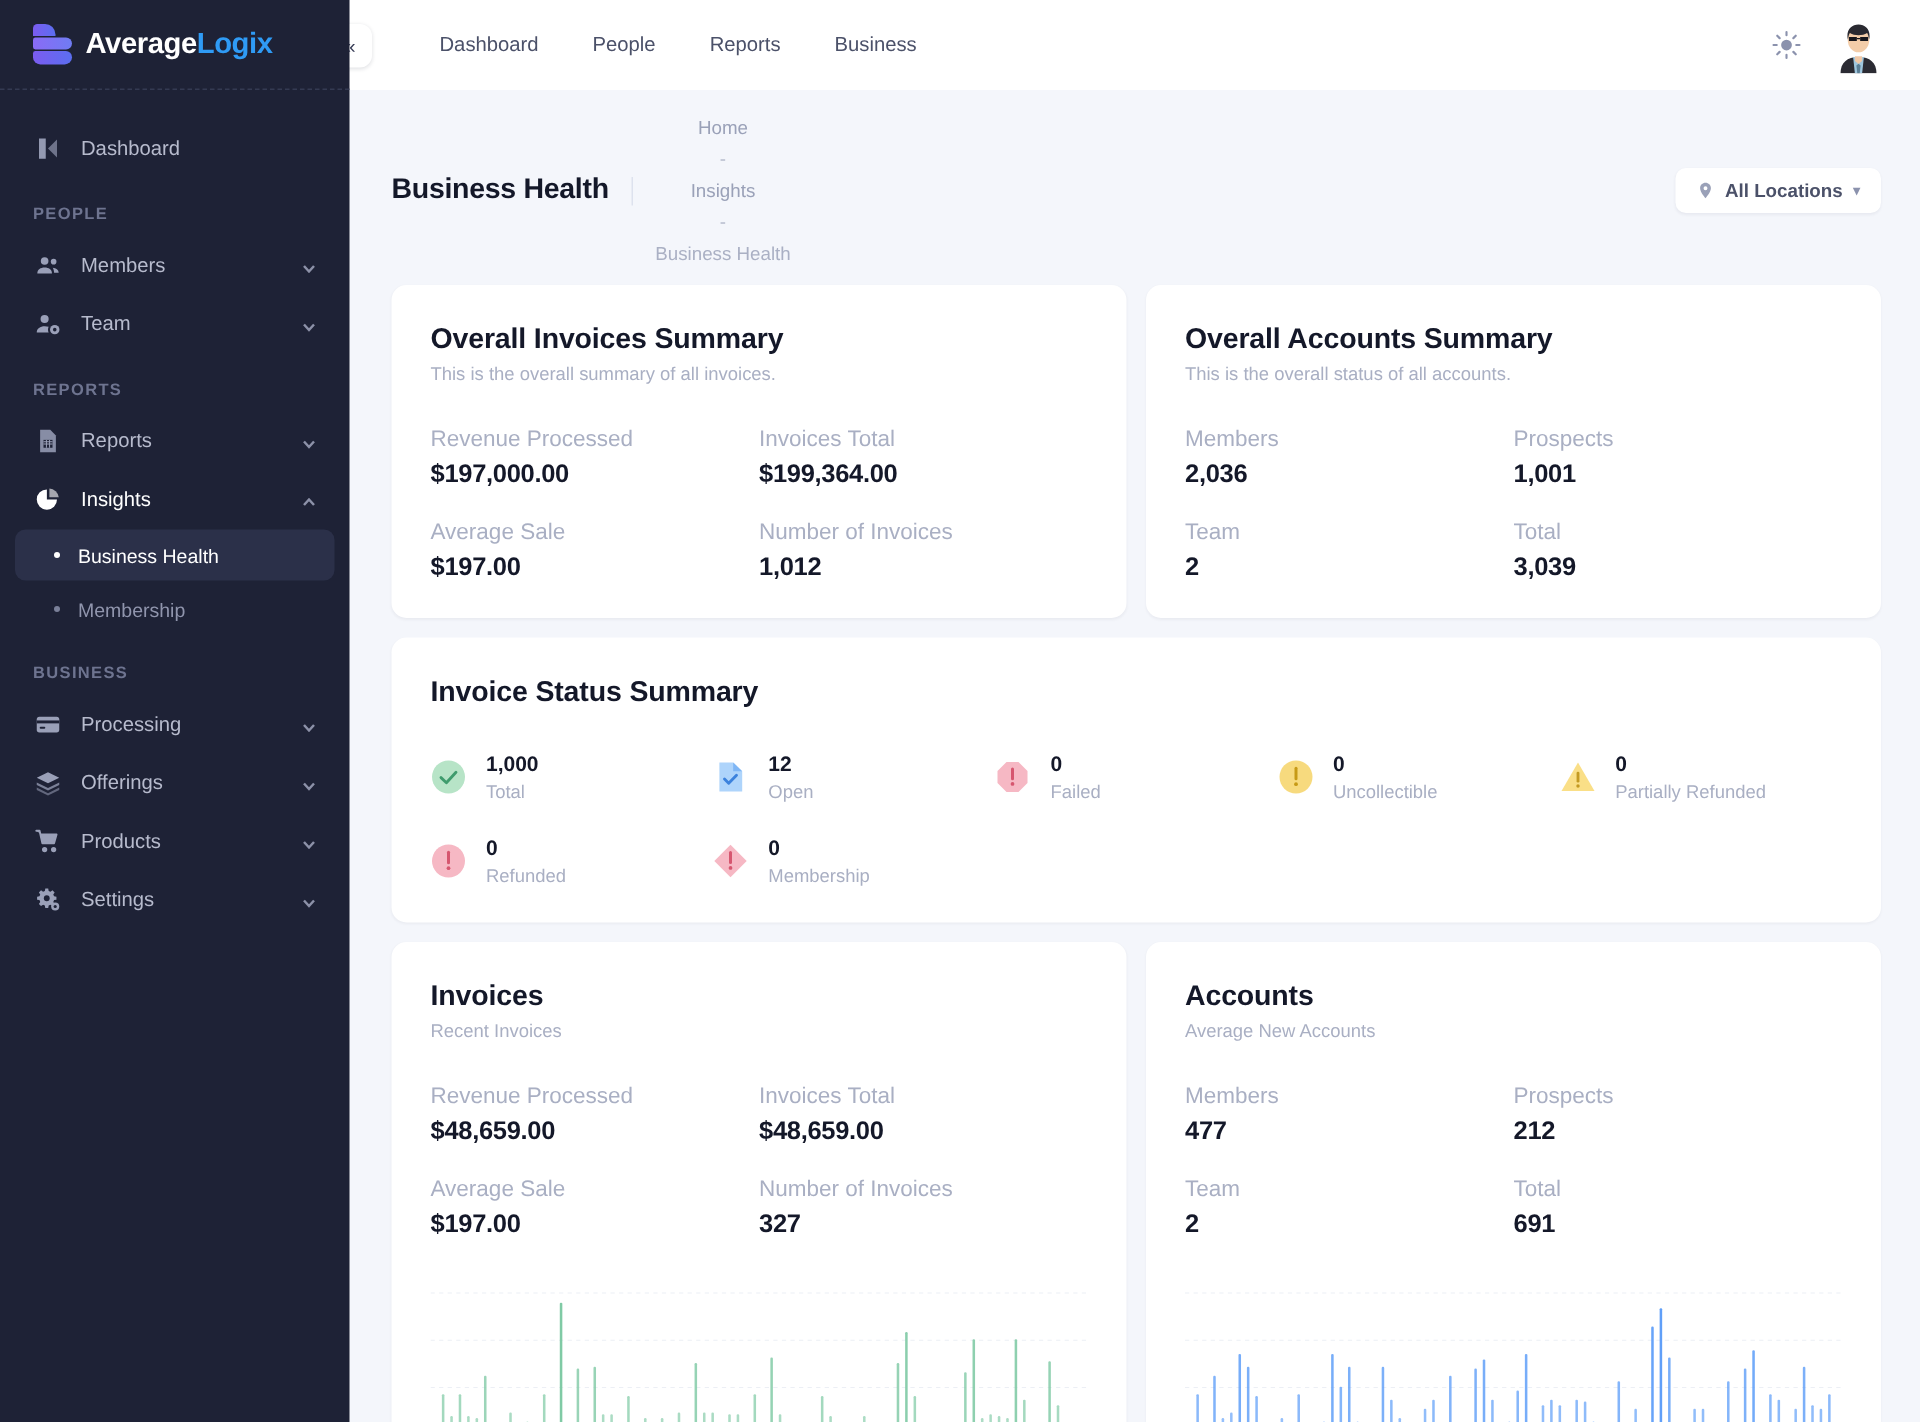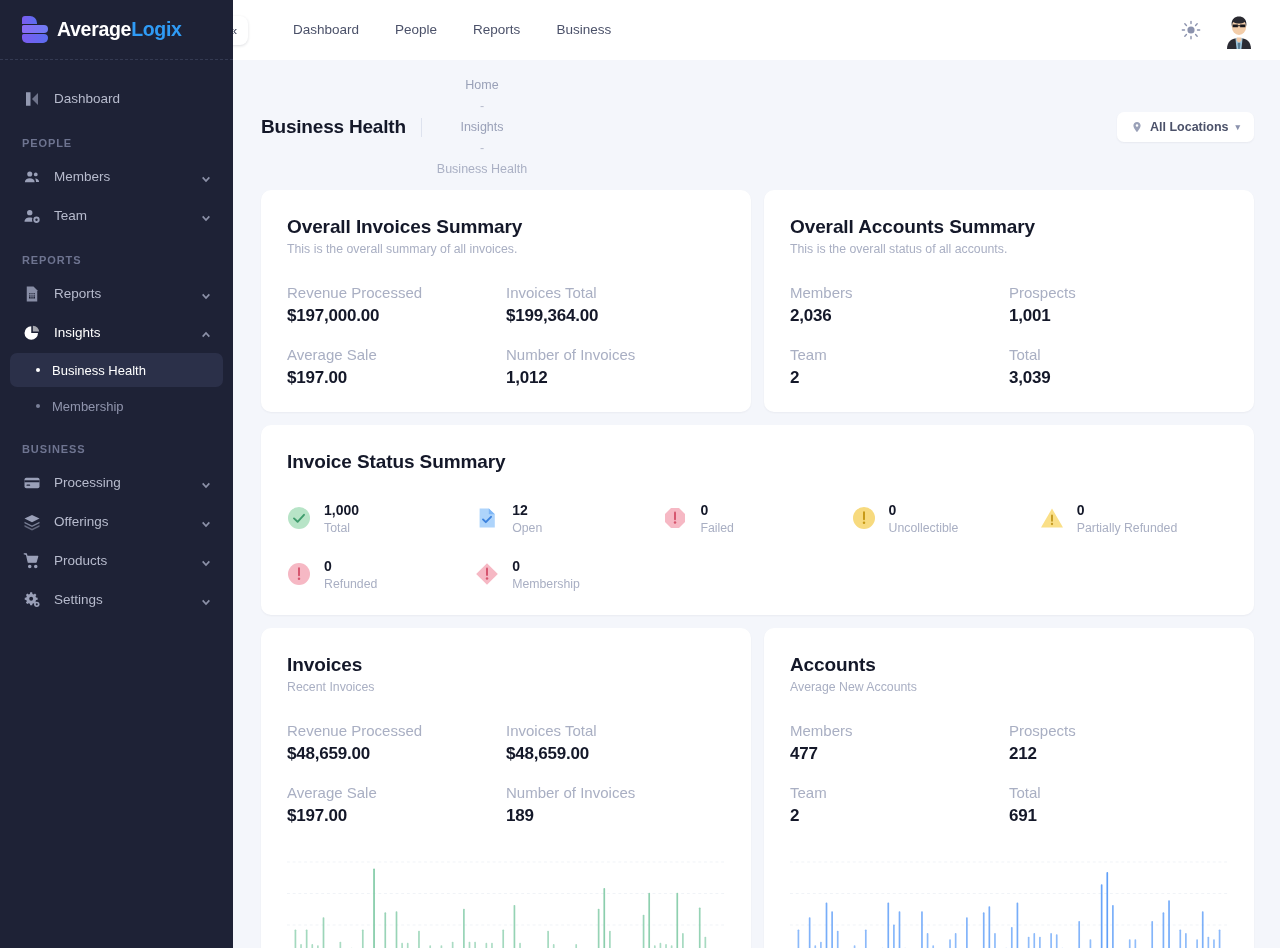--- a/index.html
+++ b/index.html
@@ -514,21 +514,21 @@
             <div>
               <div class="stat-label">Invoices Total</div>
               <div class="stat-value">$48,659.00</div>
             </div>
             <div>
               <div class="stat-label">Average Sale</div>
               <div class="stat-value">$197.00</div>
             </div>
             <div>
               <div class="stat-label">Number of Invoices</div>
-              <div class="stat-value">189</div>
+              <div class="stat-value">327</div>
             </div>
           </div>
           <div class="spark">
             <svg id="spark-invoices" viewBox="0 0 460 130" preserveAspectRatio="none">
                 <line x1="0" y1="2" x2="460" y2="2" stroke="#eceff5" stroke-width="0.8" stroke-dasharray="3 3"></line>
                 <line x1="0" y1="33.5" x2="460" y2="33.5" stroke="#eceff5" stroke-width="0.8" stroke-dasharray="3 3"></line>
                 <line x1="0" y1="65" x2="460" y2="65" stroke="#eceff5" stroke-width="0.8" stroke-dasharray="3 3"></line>
                 <line x1="0" y1="96.5" x2="460" y2="96.5" stroke="#eceff5" stroke-width="0.8" stroke-dasharray="3 3"></line>
                 <line x1="0" y1="128" x2="460" y2="128" stroke="#eceff5" stroke-width="0.8" stroke-dasharray="3 3"></line>
                 <rect x="2.06" y="113.36" width="1.77" height="14.64" rx="0.8" fill="#7ec9a4" opacity="0.52"></rect>

